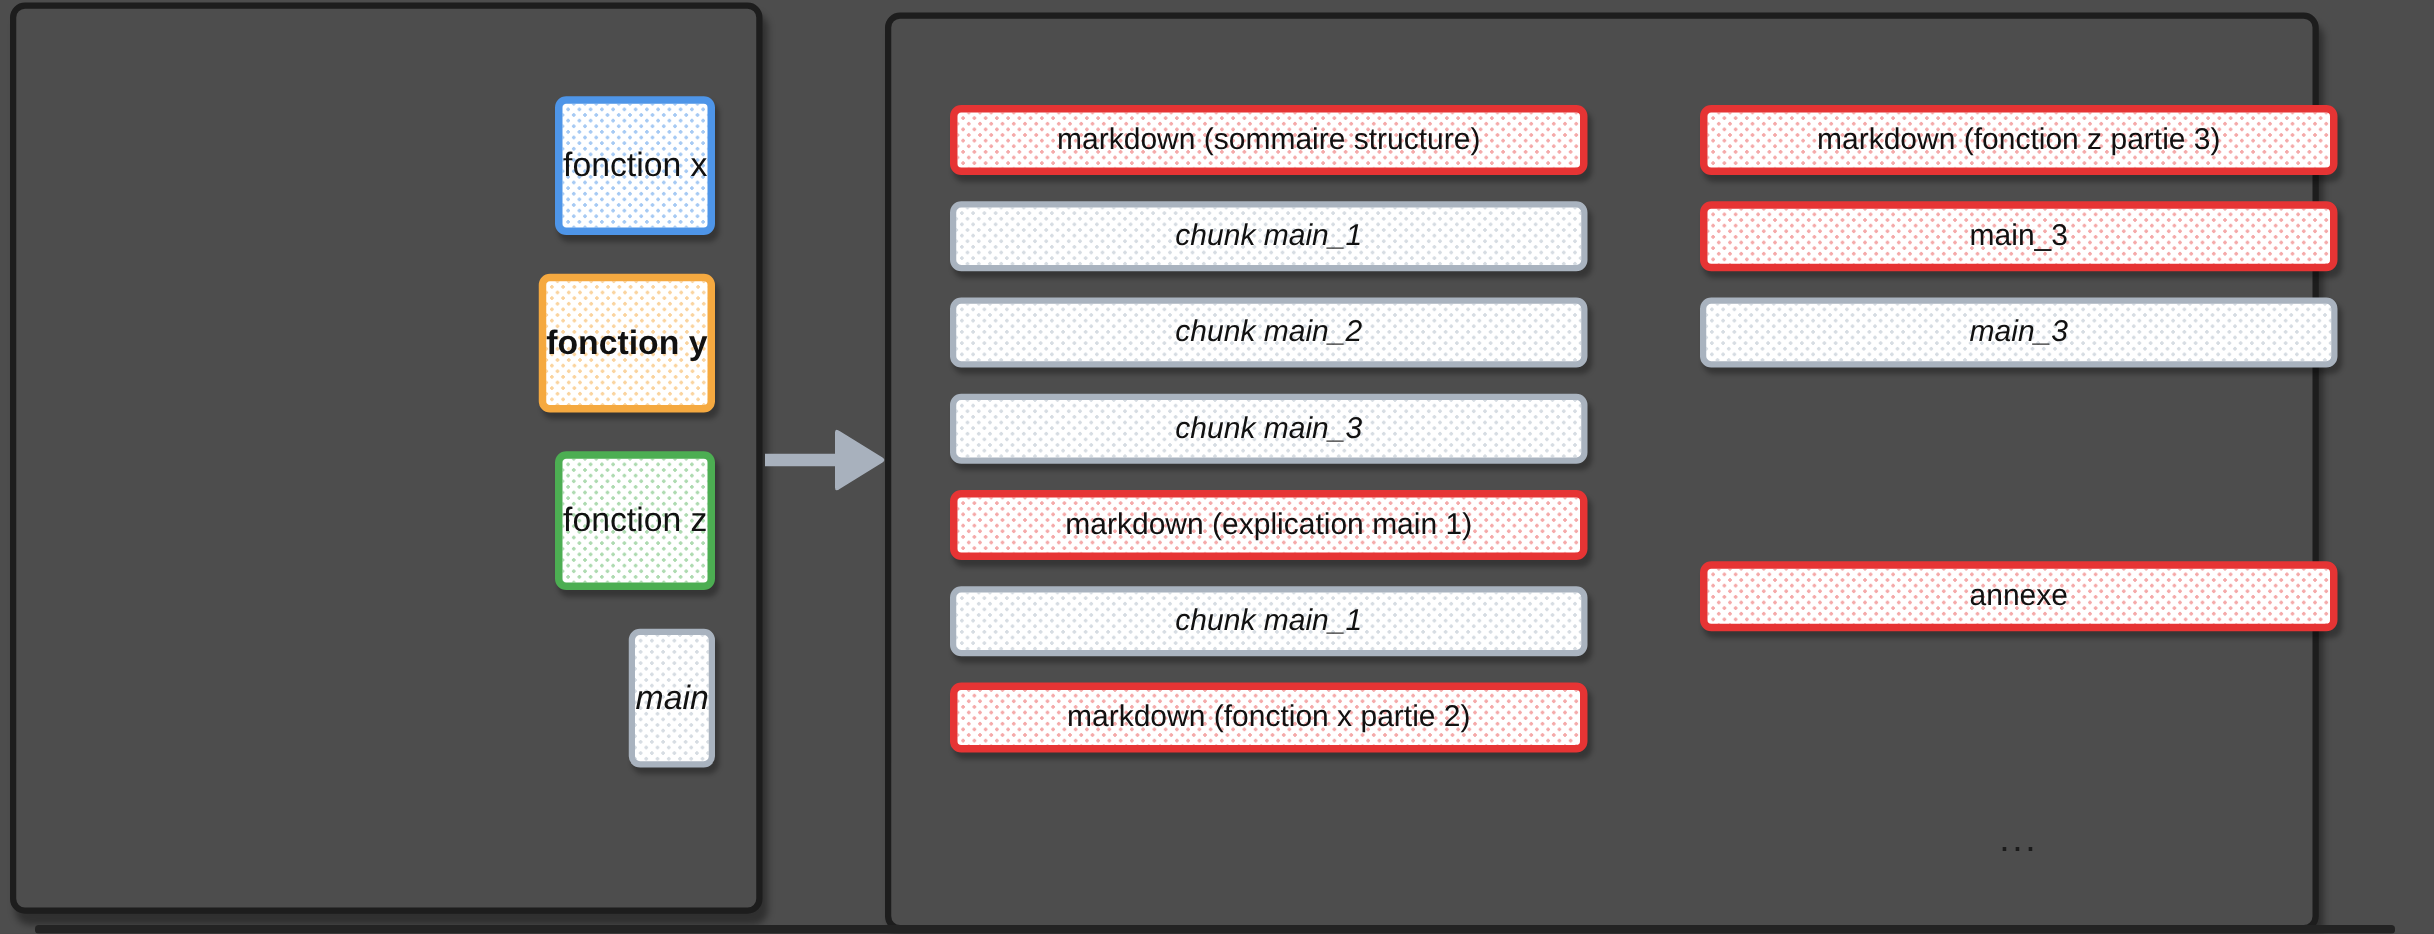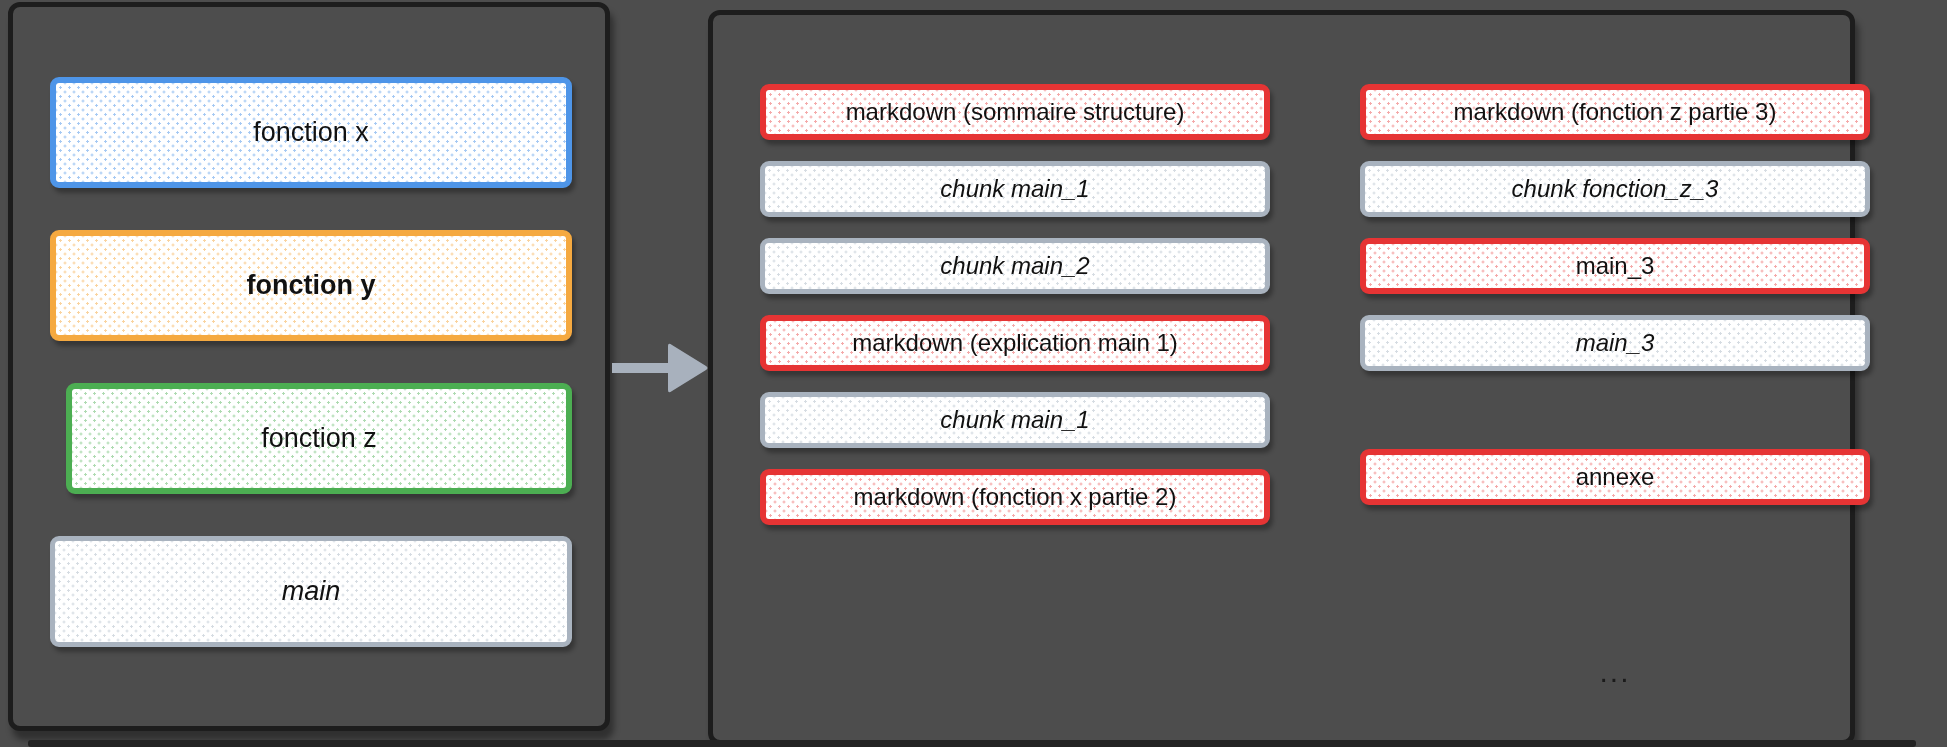--- a/index.html
+++ b/index.html
@@ -38,21 +38,21 @@
     background-position:0 0,4.5px 4.5px;
   }
   .box.blue  {--dot:rgba(78,149,232,0.50); border:6px solid #4e95e8;}
   .box.orange{--dot:rgba(245,169,64,0.50); border:6px solid #f5a940;font-weight:bold;}
   .box.green {--dot:rgba(76,174,82,0.45);  border:6px solid #4cae52;margin-left:16px;}
   .box.gray  {--dot:rgba(148,164,180,0.38);border:5px solid #a9b3bf;font-style:italic;}
   .box.red   {--dot:rgba(230,52,52,0.42);  border:6px solid #e63434;}
 
   
   .left-stack{position:absolute;left:37px;top:70px;width:522px;
-    display:flex;flex-direction:column;gap:42px;}
+    display:flex;flex-direction:column;gap:31px;align-items:flex-end;}
   .left-stack .box{height:111px;font-size:27px;}
 
   
   .col{position:absolute;width:510px;display:flex;flex-direction:column;gap:21px;}
   .col .box{height:56px;font-size:24px;flex:0 0 auto;}
   .col1{left:47px;top:69px;}
   .col2-top{left:647px;top:69px;}
   .col2-bottom{left:647px;top:434px;gap:44px;}
   .ellipsis{
     position:absolute;left:647px;top:640px;width:510px;
@@ -77,27 +77,27 @@
 
   <svg class="arrow" viewBox="0 0 100 56" xmlns="http://www.w3.org/2000/svg">
     <path d="M2 23 L58 23 L58 6 Q58 2 62 5 L96 26 Q99 28 96 30 L62 51 Q58 54 58 50 L58 33 L2 33 Z" fill="#a8b1bd"></path>
   </svg>
 
   <div class="panel right-panel">
     <div class="col col1">
         <div class="box red">markdown (sommaire structure)</div>
         <div class="box gray">chunk main_1</div>
         <div class="box gray">chunk main_2</div>
+        <div class="box gray">chunk main_3</div>
         <div class="box red">markdown (explication main 1)</div>
         <div class="box gray">chunk main_1</div>
         <div class="box red">markdown (fonction x partie 2)</div>
       </div>
     <div class="col col2-top">
         <div class="box red">markdown (fonction z partie 3)</div>
-        <div class="box gray">chunk fonction_z_3</div>
         <div class="box red">main_3</div>
         <div class="box gray">main_3</div>
       </div>
     <div class="col col2-bottom">
         <div class="box red">annexe</div>
       </div>
     <div class="ellipsis">...</div>
   </div>
 
   <div class="bottom-shadow"></div>

